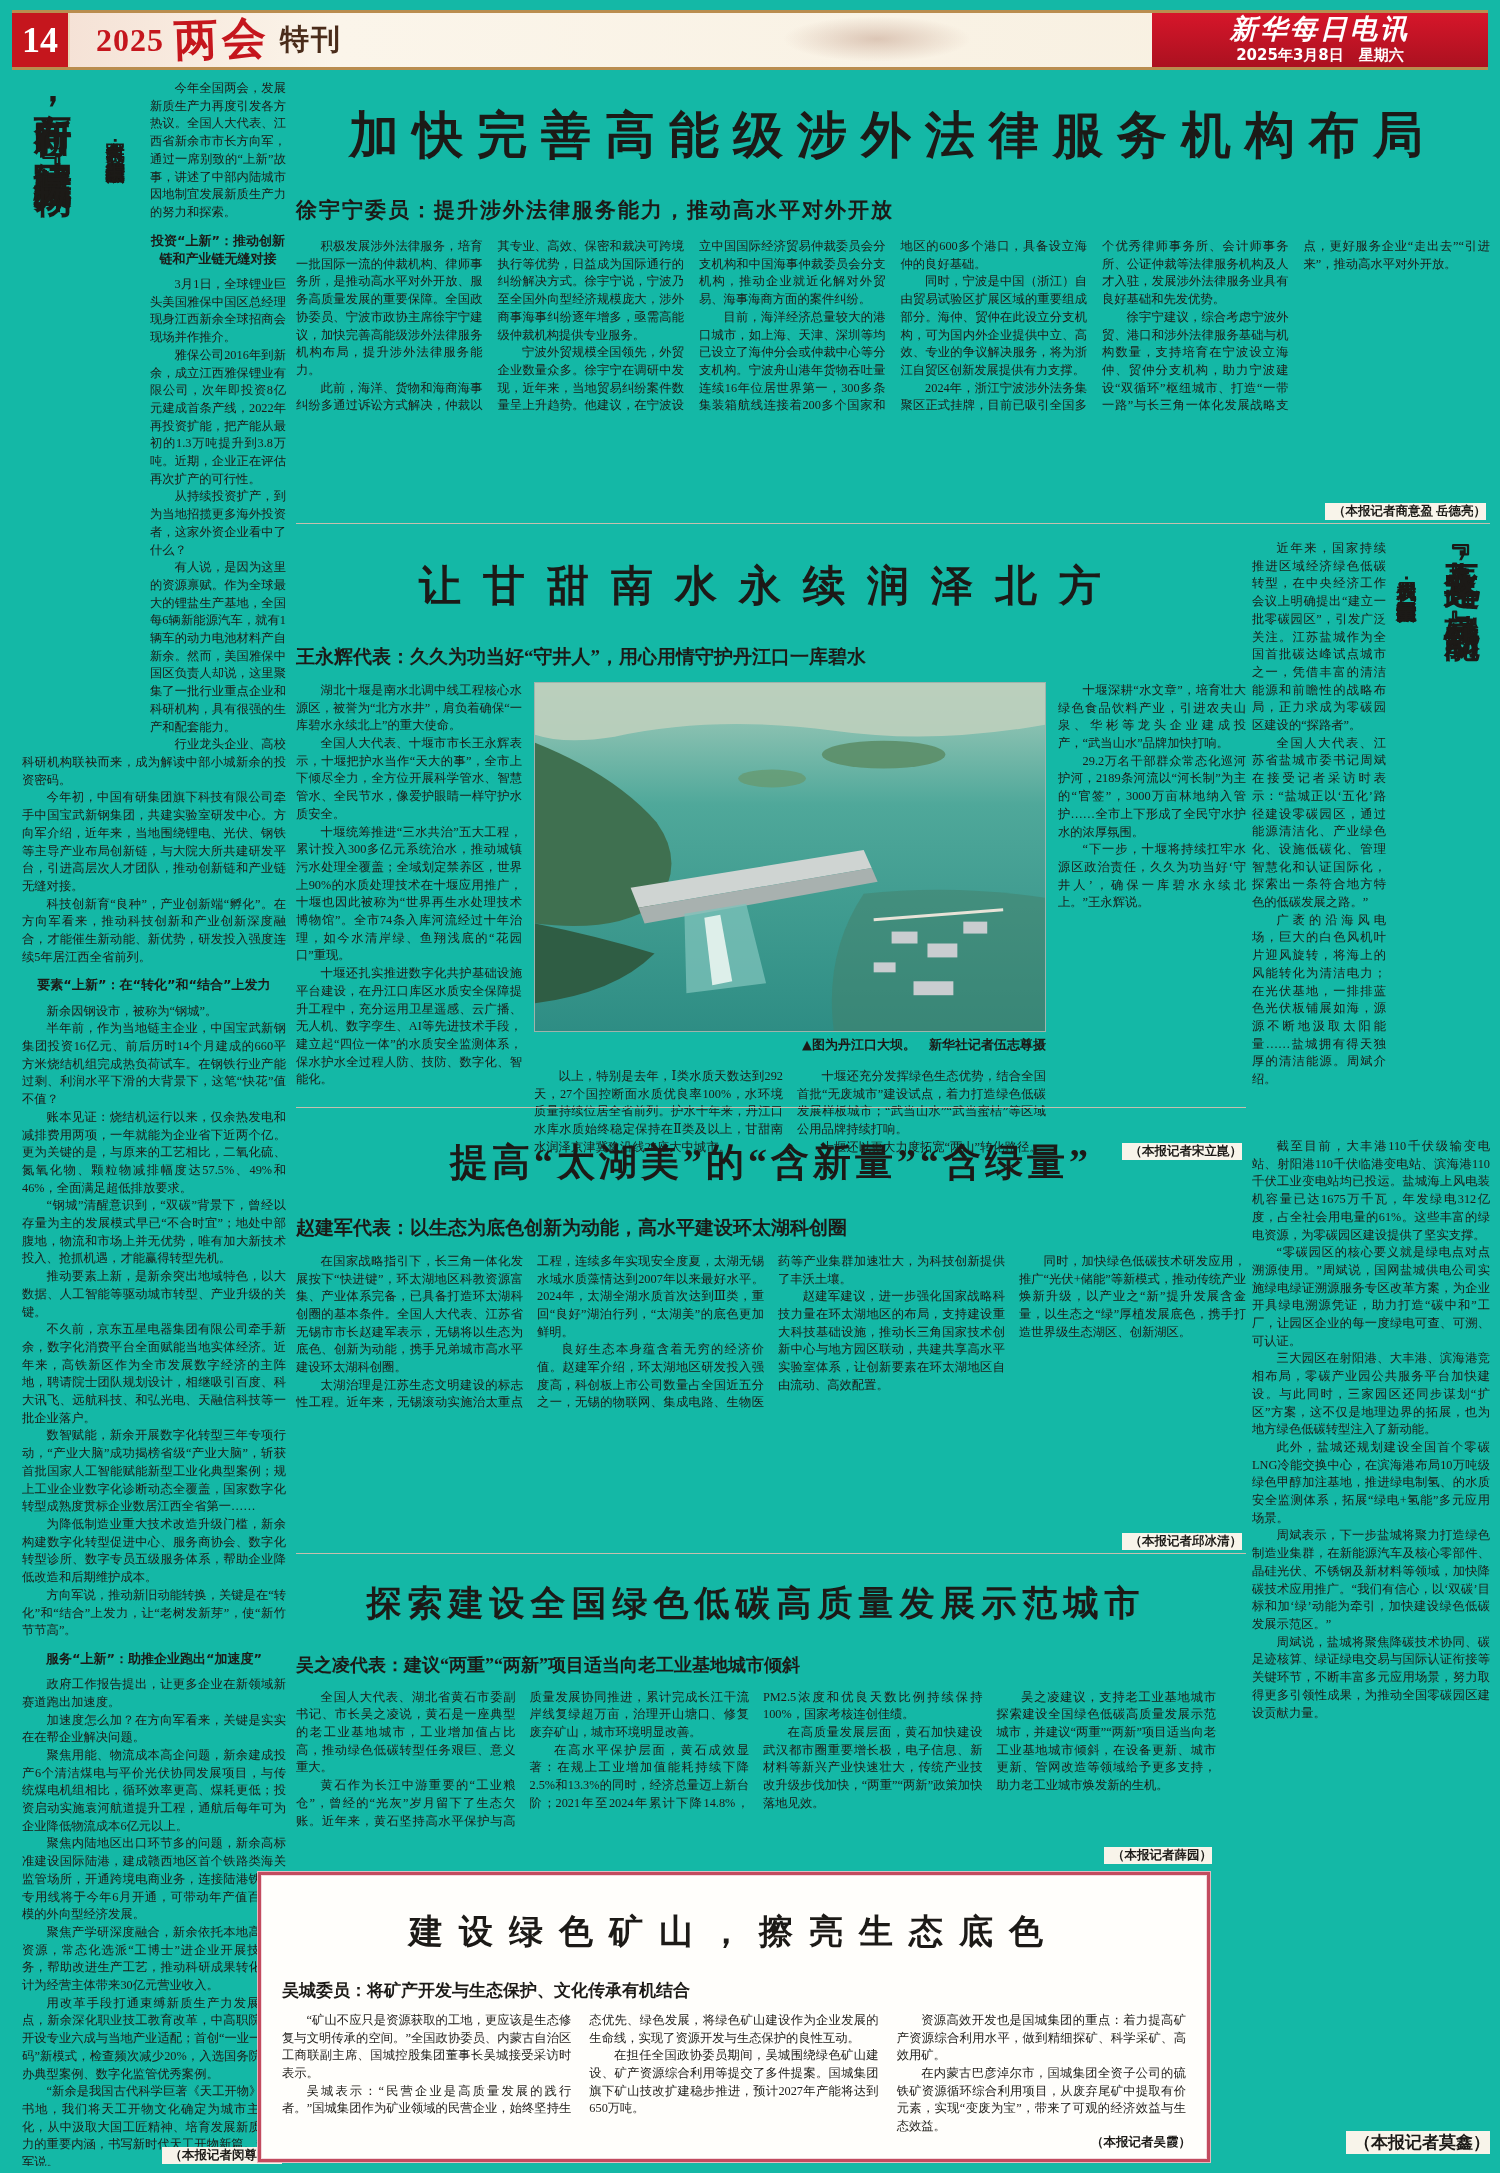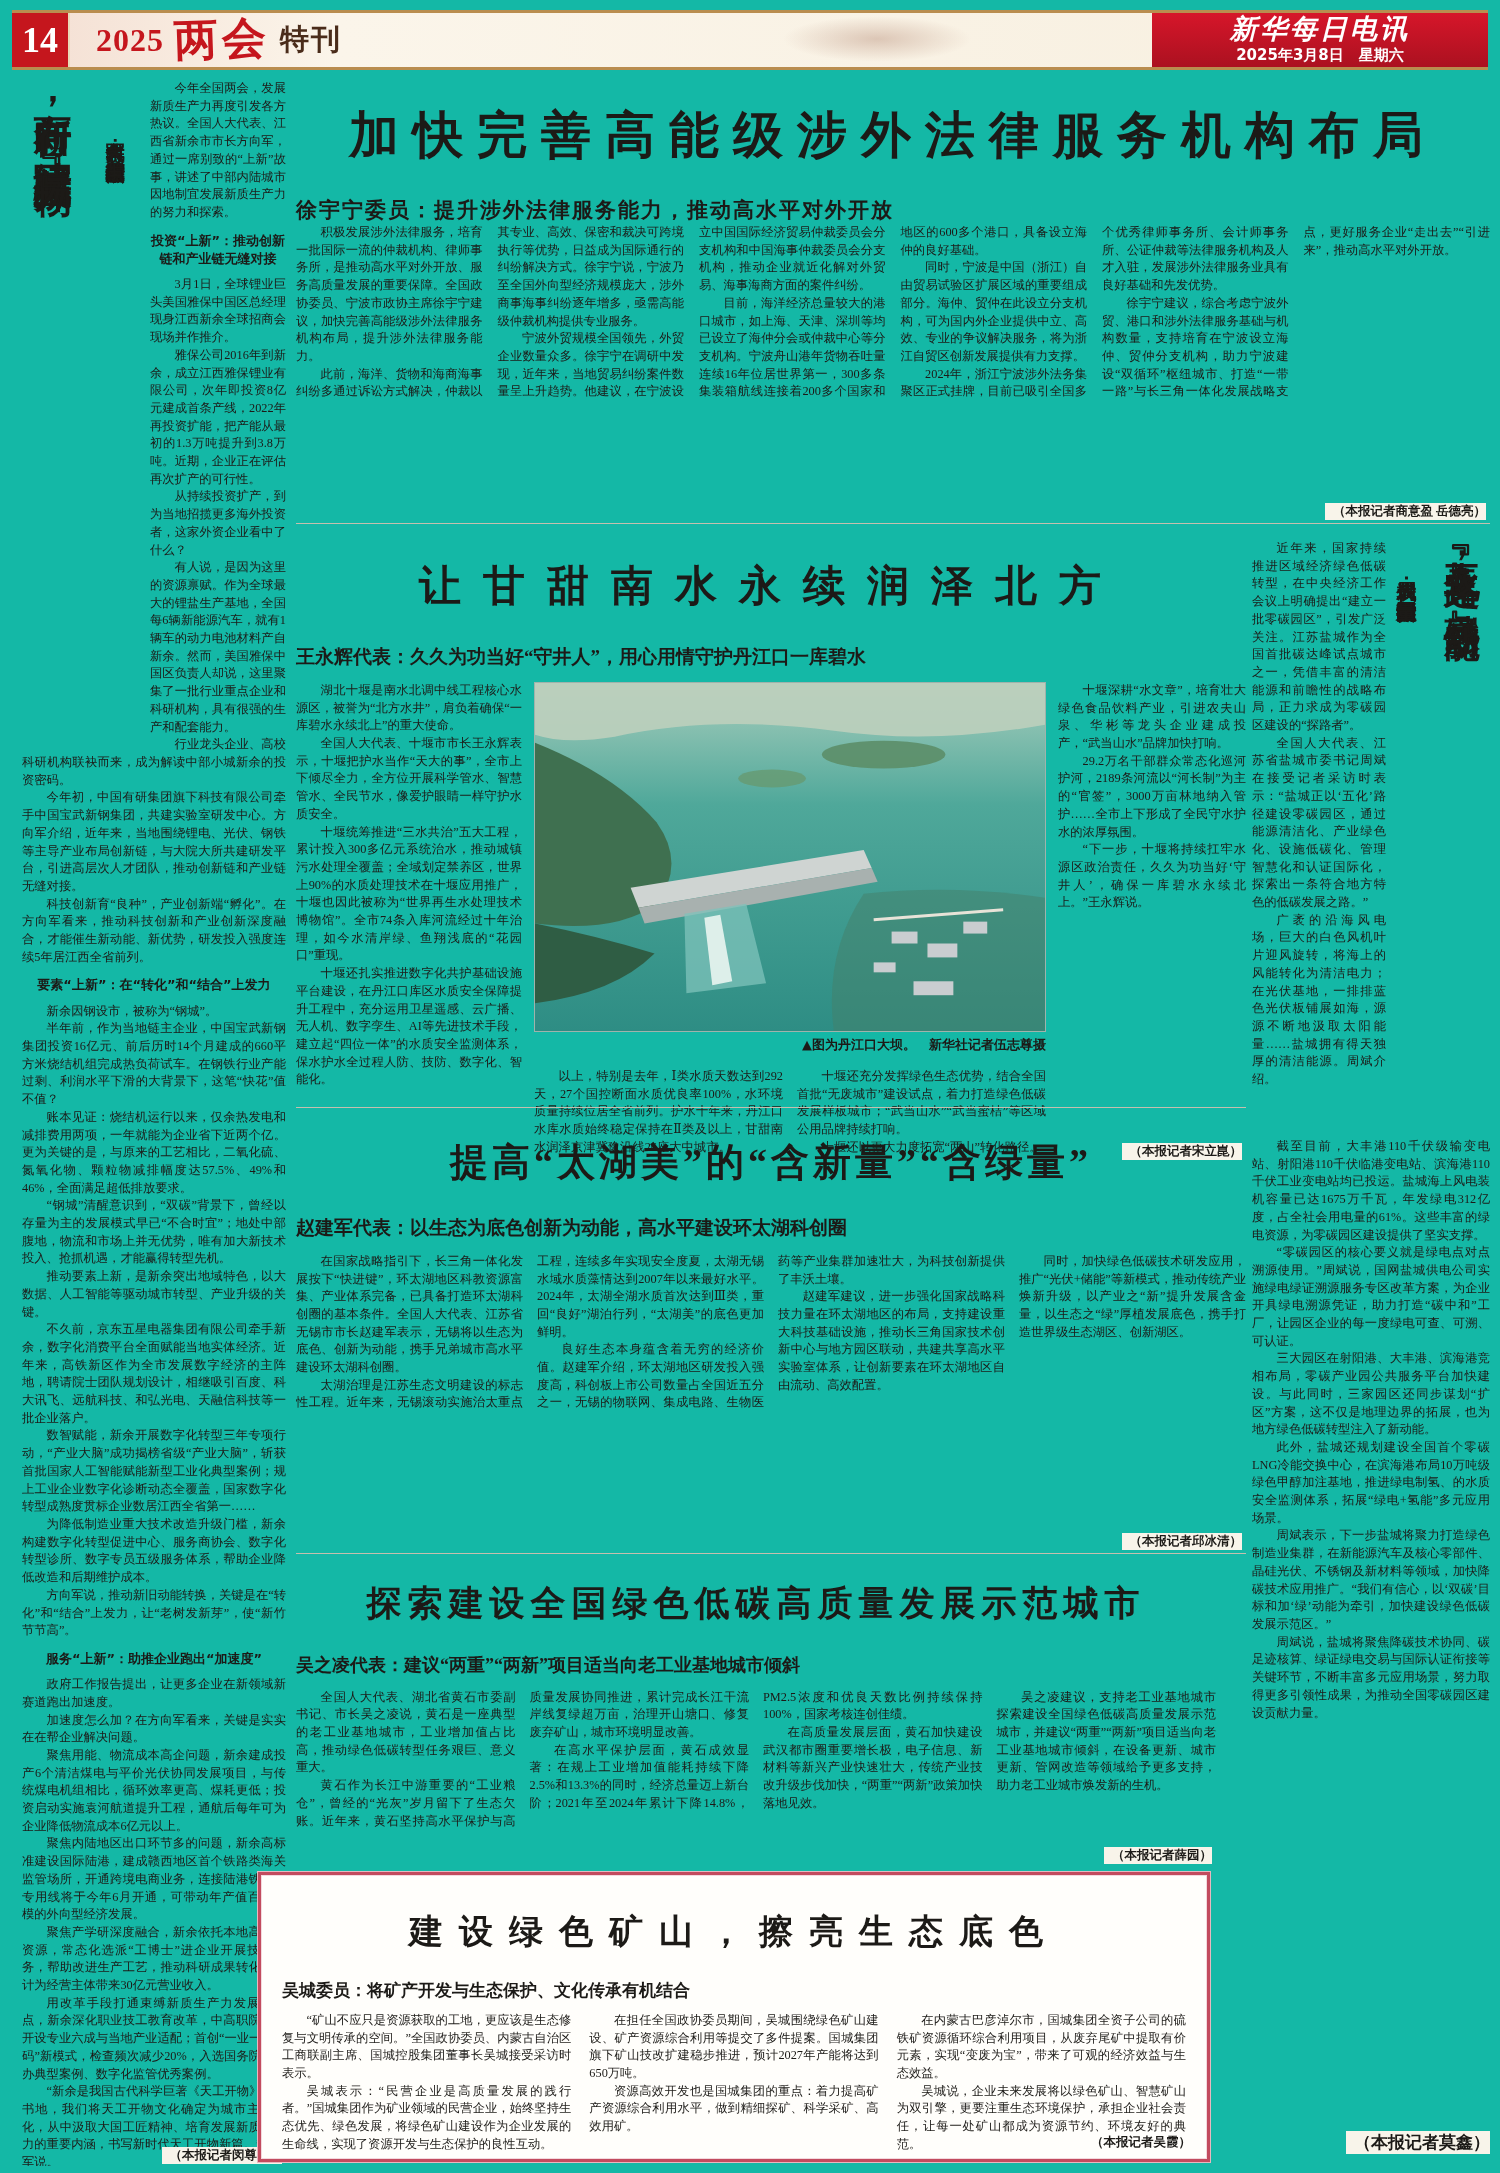--- a/index.html
+++ b/index.html
@@ -27,21 +27,21 @@
   .rule{position:absolute;height:1px;background:#c6bfae;}
   
   #art-left{position:absolute;left:22px;top:80px;width:264px;height:2086px;overflow:hidden;}
   .vhead{float:left;width:120px;height:660px;position:relative;margin-right:8px;}
   .vtitle{position:absolute;left:0;top:4px;writing-mode:vertical-rl;font-weight:bold;font-size:38px;line-height:1.6;letter-spacing:2px;}
   .vbyline{position:absolute;left:76px;top:48px;writing-mode:vertical-rl;font-weight:bold;font-size:19px;line-height:1.8;}
   
   #art-law{position:absolute;left:296px;top:74px;width:1194px;height:448px;}
   .law-title{font-size:50px;letter-spacing:14px;}
   .law-sub{font-size:21px;letter-spacing:2px;margin-top:10px;}
-  .law-body{height:298px;column-count:6;column-gap:15px;overflow:hidden;}
+  .law-body{margin-top:14px;height:298px;column-count:6;column-gap:15px;overflow:hidden;}
   
   #art-water{position:absolute;left:296px;top:528px;width:950px;height:578px;}
   .w-title{font-size:42px;letter-spacing:22px;}
   .w-byline{font-size:19px;margin-top:8px;}
   .w-body{position:relative;margin-top:12px;height:480px;}
   .w-left{position:absolute;left:0;top:0;width:226px;height:480px;overflow:hidden;}
   .w-photo{position:absolute;left:238px;top:0;width:512px;height:350px;border:1px solid #9fb3ab;box-sizing:border-box;}
   .w-photo svg{display:block;width:100%;height:100%;}
   .w-caption{position:absolute;left:238px;top:354px;width:512px;font-family:"DejaVu Sans",sans-serif;font-weight:bold;font-size:13px;text-align:right;}
   .w-right{position:absolute;left:762px;top:0;width:188px;height:480px;overflow:hidden;}
@@ -240,21 +240,20 @@
 
   <section id="art-mine">
     <h2 class="title m-title">建设绿色矿山，擦亮生态底色</h2>
     <div class="byline m-byline">吴城委员：将矿产开发与生态保护、文化传承有机结合</div>
     <div class="m-body">
         <p class="para">“矿山不应只是资源获取的工地，更应该是生态修复与文明传承的空间。”全国政协委员、内蒙古自治区工商联副主席、国城控股集团董事长吴城接受采访时表示。</p>
         <p class="para">吴城表示：“民营企业是高质量发展的践行者。”国城集团作为矿业领域的民营企业，始终坚持生态优先、绿色发展，将绿色矿山建设作为企业发展的生命线，实现了资源开发与生态保护的良性互动。</p>
         <p class="para">在担任全国政协委员期间，吴城围绕绿色矿山建设、矿产资源综合利用等提交了多件提案。国城集团旗下矿山技改扩建稳步推进，预计2027年产能将达到650万吨。</p>
         <p class="para">资源高效开发也是国城集团的重点：着力提高矿产资源综合利用水平，做到精细探矿、科学采矿、高效用矿。</p>
         <p class="para">在内蒙古巴彦淖尔市，国城集团全资子公司的硫铁矿资源循环综合利用项目，从废弃尾矿中提取有价元素，实现“变废为宝”，带来了可观的经济效益与生态效益。</p>
-        <p class="para">吴城说，企业未来发展将以绿色矿山、智慧矿山为双引擎，更要注重生态环境保护，承担企业社会责任，让每一处矿山都成为资源节约、环境友好的典范。</p>
       </div>
     <span class="credit">（本报记者吴霞）</span>
   </section>
 
   <section id="rail">
     <div class="g-top">
       <div class="g-body-top">
           <p class="para">近年来，国家持续推进区域经济绿色低碳转型，在中央经济工作会议上明确提出“建立一批零碳园区”，引发广泛关注。江苏盐城作为全国首批碳达峰试点城市之一，凭借丰富的清洁能源和前瞻性的战略布局，正力求成为零碳园区建设的“探路者”。</p>
           <p class="para">全国人大代表、江苏省盐城市委书记周斌在接受记者采访时表示：“盐城正以‘五化’路径建设零碳园区，通过能源清洁化、产业绿色化、设施低碳化、管理智慧化和认证国际化，探索出一条符合地方特色的低碳发展之路。”</p>
           <p class="para">广袤的沿海风电场，巨大的白色风机叶片迎风旋转，将海上的风能转化为清洁电力；在光伏基地，一排排蓝色光伏板铺展如海，源源不断地汲取太阳能量……盐城拥有得天独厚的清洁能源。周斌介绍。</p>

